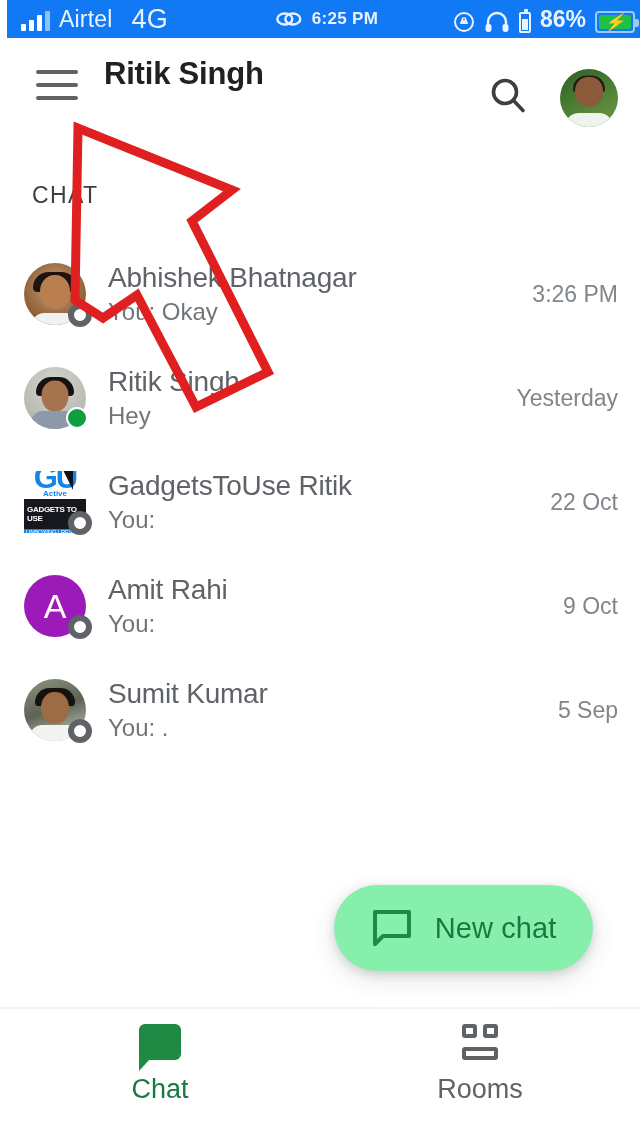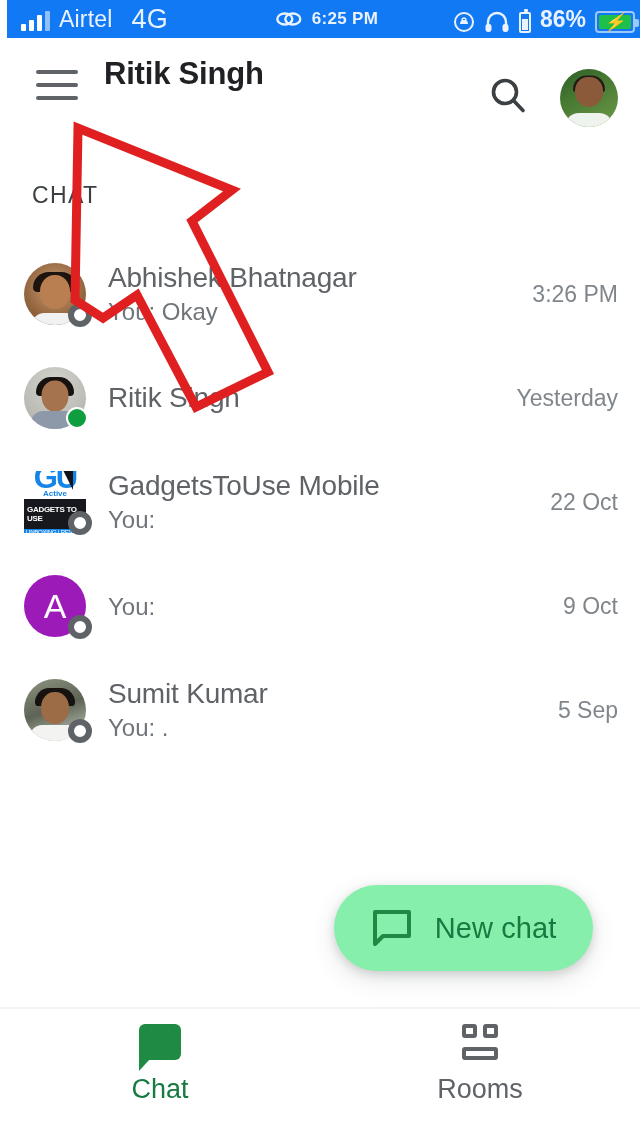--- a/index.html
+++ b/index.html
@@ -379,47 +379,49 @@
       <div class="av-wrap">
         <div class="av ph2">
           <span class="hair"></span>
             <span class="face"></span>
             <span class="coll"></span>
         </div>
         <span class="badge-on"></span>
       </div>
       <div class="texts">
         <div class="rname">Ritik Singh</div>
+        <div class="rsnip">Hey</div>
       </div>
       <div class="rtime">Yesterday</div>
     </div>
 
     <div class="row">
       <div class="av-wrap">
         <div class="av logo-gtu">
           <span class="gu">GU</span>
           <span class="mob">Active</span>
           <span class="band">GADGETS TO USE</span>
           <span class="band2">UNBOXING | REVIEW | IN</span>
         </div>
         <span class="badge-off"></span>
       </div>
       <div class="texts">
-        <div class="rname">GadgetsToUse Mobile</div>
+        <div class="rname">GadgetsToUse Ritik</div>
         <div class="rsnip">You:</div>
       </div>
       <div class="rtime">22 Oct</div>
     </div>
 
     <div class="row">
       <div class="av-wrap">
         <div class="av av-initial">A</div>
         <span class="badge-off"></span>
       </div>
       <div class="texts">
+        <div class="rname">Amit Rahi</div>
         <div class="rsnip">You:</div>
       </div>
       <div class="rtime">9 Oct</div>
     </div>
 
     <div class="row">
       <div class="av-wrap">
         <div class="av ph3">
           <span class="hair"></span>
             <span class="face"></span>

